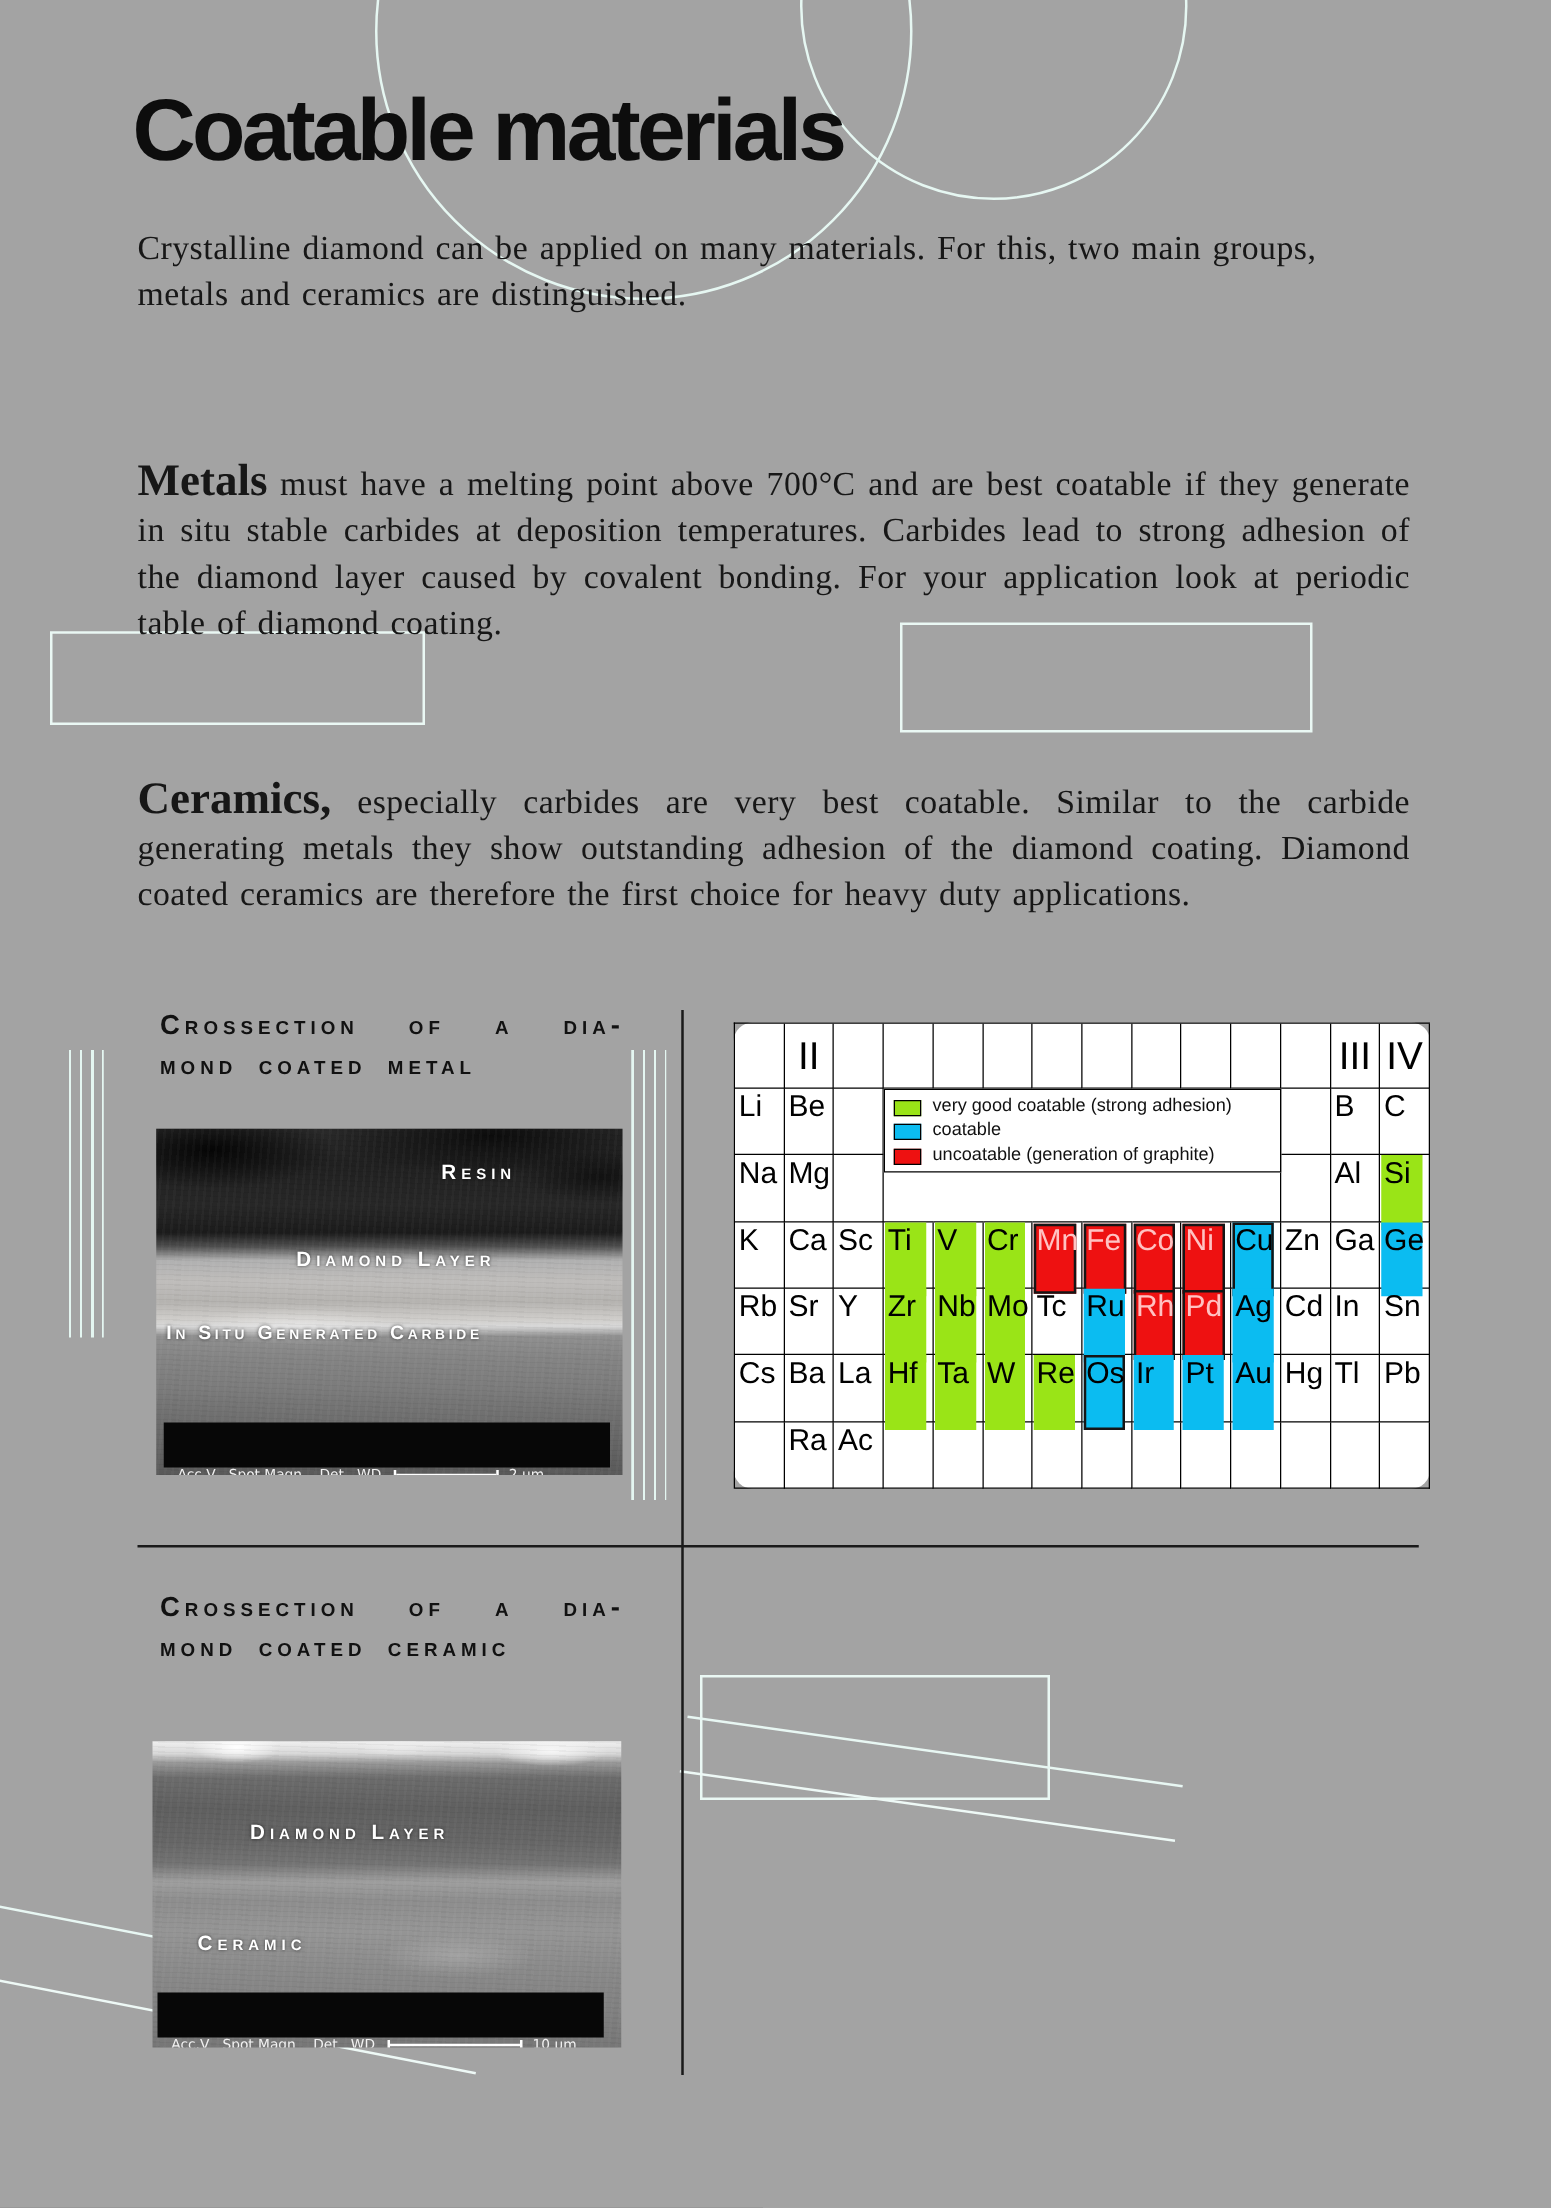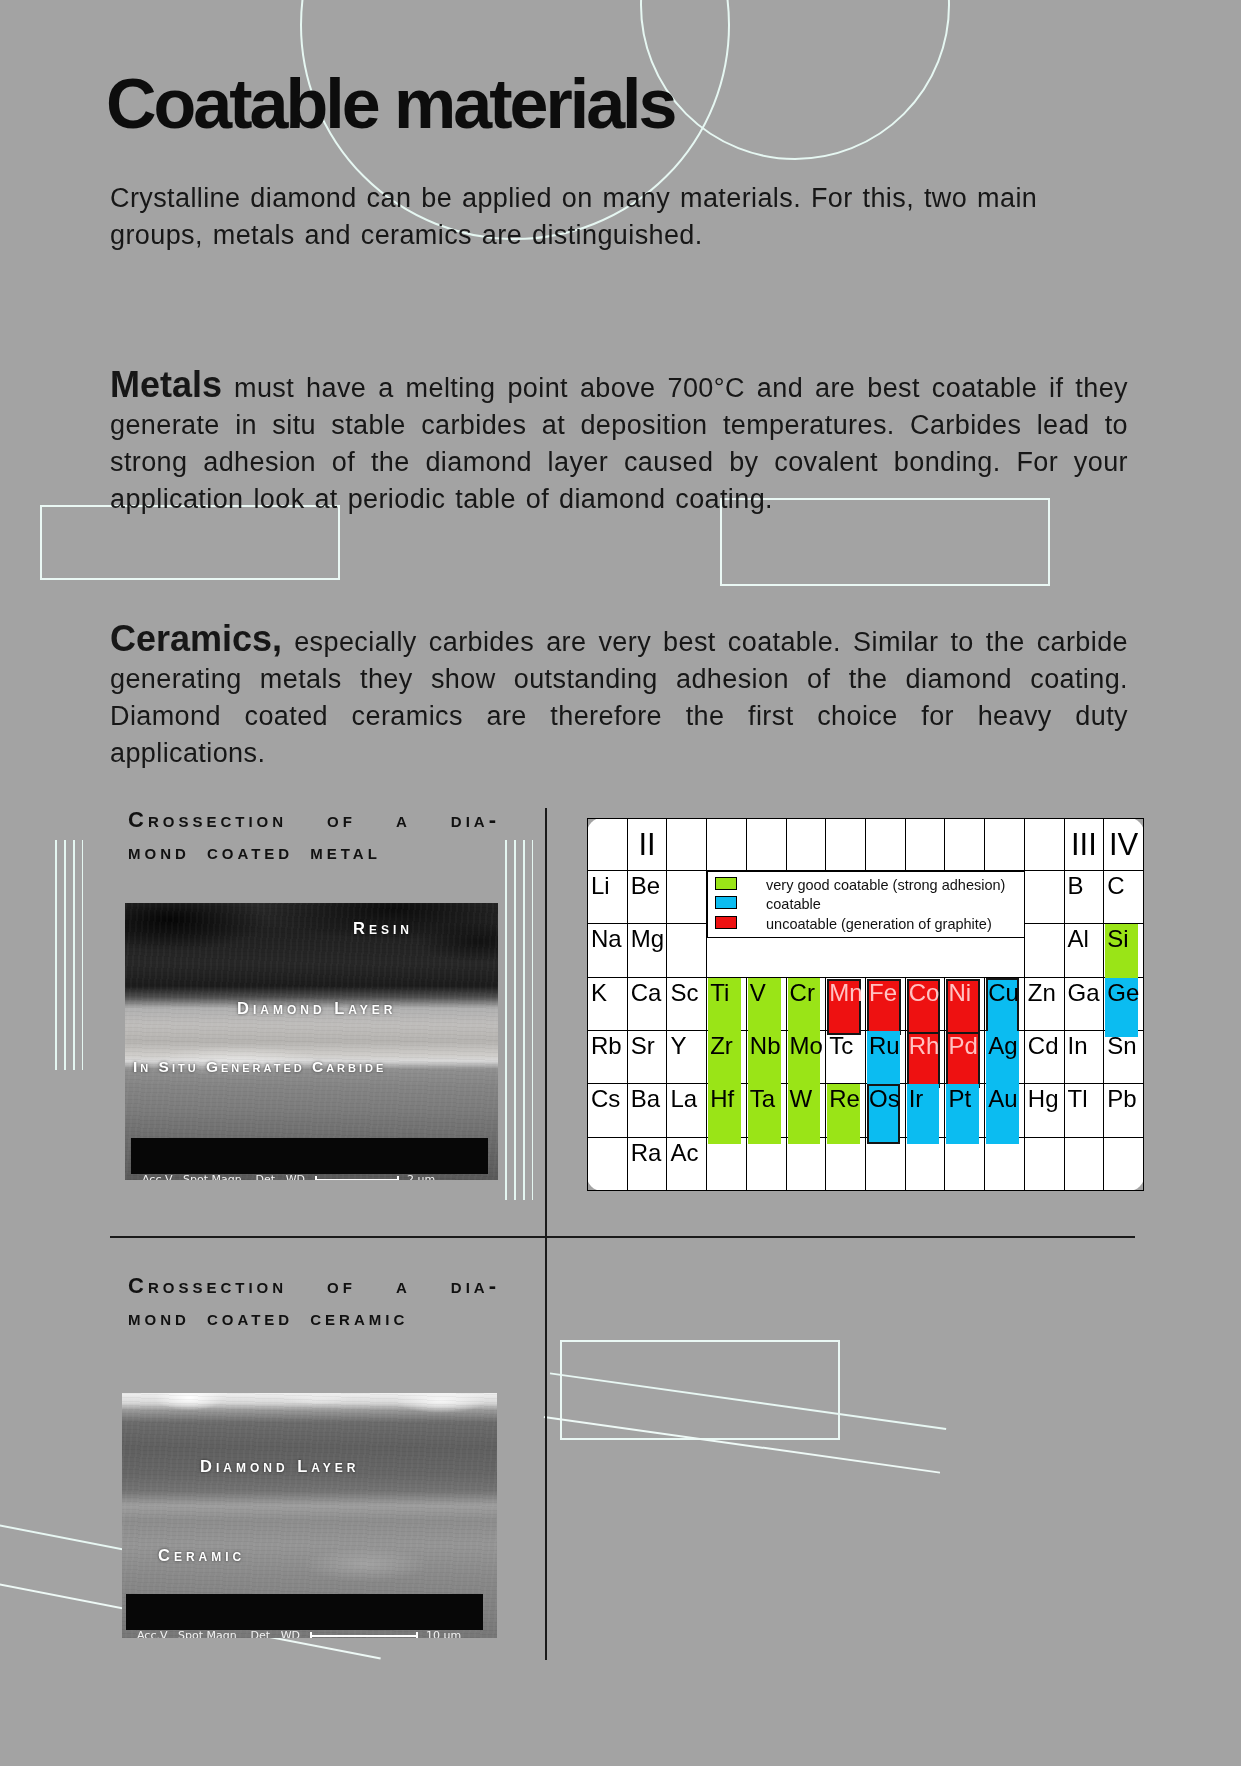--- a/index.html
+++ b/index.html
@@ -10,21 +10,21 @@
   .wm { position:absolute; z-index:0; pointer-events:none; }
   .wm-circle { border:2px solid #e6f7f2; border-radius:50%; }
   .wm-rect { border:2px solid #eaf8f4; }
   .wm-band { background:repeating-linear-gradient(90deg,#e4f6f1 0 2px,transparent 2px 9px); }
   .wm-slant { border-top:2px solid #e8f7f3; border-bottom:2px solid #eef9f6; }
 
   .content { position:absolute; inset:0; z-index:1; }
 
   .title { position:absolute; left:106px; top:64px; font-size:70px; font-weight:bold; letter-spacing:-3px; color:#0d0d0d; }
 
-  .para { position:absolute; left:110px; width:1018px; font-size:27px; line-height:37px; letter-spacing:.4px; word-spacing:2px; color:#171717; text-align:justify; }
+  .para { position:absolute; left:110px; width:1018px; font-size:27px; line-height:37px; letter-spacing:.4px; word-spacing:2px; color:#171717; text-align:justify;font-family:Liberation Serif, serif; }
   .para .lead { font-size:36px; font-weight:bold; letter-spacing:0; }
   .intro { top:180px; text-align:left; }
   .metals { top:366px; }
   .ceramics { top:620px; }
 
   .fig-heading { position:absolute; left:128px; width:372px; font-variant:small-caps; font-weight:bold; font-size:22px; letter-spacing:4px; word-spacing:7px; line-height:32px; color:#111; }
   .fig-heading .l1 { display:block; text-align:justify; text-align-last:justify; }
   .fig-heading .l2 { display:block; }
   .fh-metal { top:804px; }
   .fh-ceramic { top:1270px; }
@@ -75,21 +75,21 @@
   .pcell.nbb { border-bottom:none; }
   .fill { position:absolute; left:1px; right:5px; top:0; bottom:-7px; z-index:1; }
   .fill.g { background:#9ae417; }
   .fill.c { background:#0bbcf1; }
   .fill.u { background:#ee1111; border:2px solid #151515; top:1px; right:4px; bottom:-5px; }
   .fill.outl { border:2px solid #151515; }
   .sym { position:relative; z-index:2; }
   .usym { color:#ffc2c2;margin-top:40px; }
 
   .plegend { position:absolute; left:120px; top:53px; width:318px; height:67px; background:#fff; border:1.5px solid #000; z-index:5; display:flex; flex-direction:column; justify-content:space-around; padding:3px 7px; }
-  .plegend-item { display:flex; align-items:flex-start;gap:20px; }
+  .plegend-item { display:flex; align-items:flex-end; }
   .plegend-swatch { width:22px; height:13px; border:1.2px solid #000; margin-right:9px; flex:none; }
   .plegend-label { font-size:14.5px; color:#111; white-space:nowrap; }
 </style>
 </head>
 <body>
 
 <div class="page">
 
   <div class="wm wm-circle" style="left:300px; top:-190px; width:430px; height:430px;"></div>
   <div class="wm wm-circle" style="left:640px; top:-150px; width:310px; height:310px;"></div>
@@ -111,21 +111,21 @@
 
     <div class="para ceramics"><span class="lead">Ceramics,</span><span> especially carbides are very best coatable. Similar to the carbide generating metals they show outstanding adhesion of the diamond coating. Diamond coated ceramics are therefore the first choice for heavy duty applications.</span></div>
 
     <div class="fig-heading fh-metal">
       <span class="l1">Crossection of a dia-</span>
       <span class="l2">mond coated metal</span>
     </div>
 
     <div class="sem sem-metal">
       <div class="sem-grain"></div>
-      <div class="sem-label" style="left:228px; top:16px;">Resin</div>
+      <div class="sem-label" style="left:228px; top:26px;">Resin</div>
       <div class="sem-label" style="left:112px; top:96px;">Diamond Layer</div>
       <div class="sem-label" style="left:8px; top:155px; font-size:15.5px; letter-spacing:3px;">In Situ Generated Carbide</div>
       <div class="infobar">
         <div class="row1">
           <span>Acc.V   Spot Magn    Det   WD</span>
           <span class="scalebar"></span>
           <span>2 µm</span>
         </div>
         
       </div>

